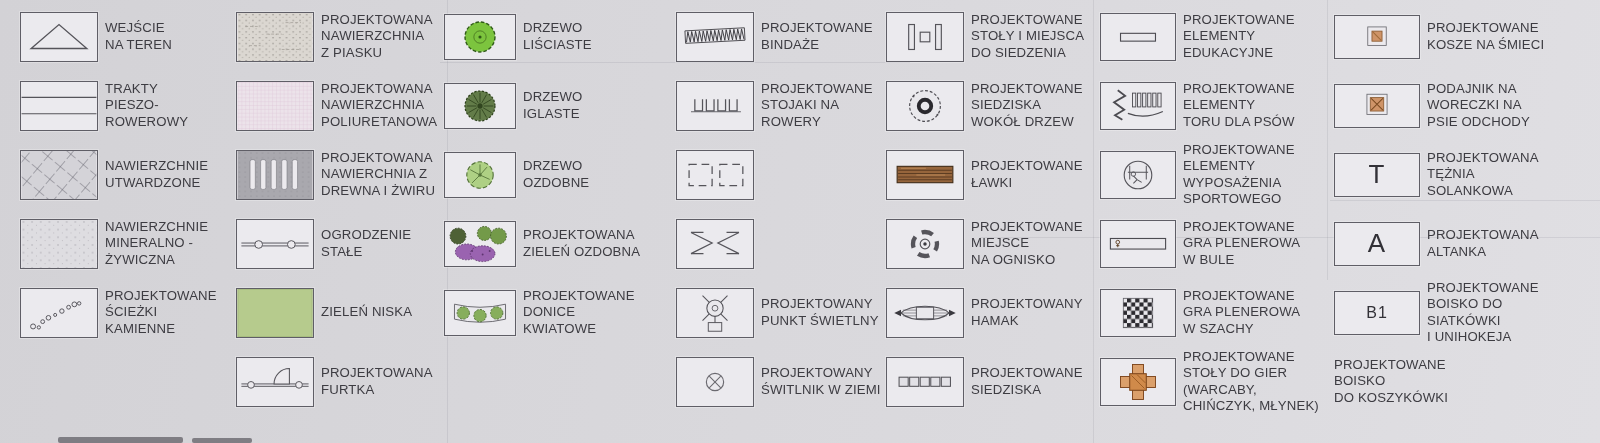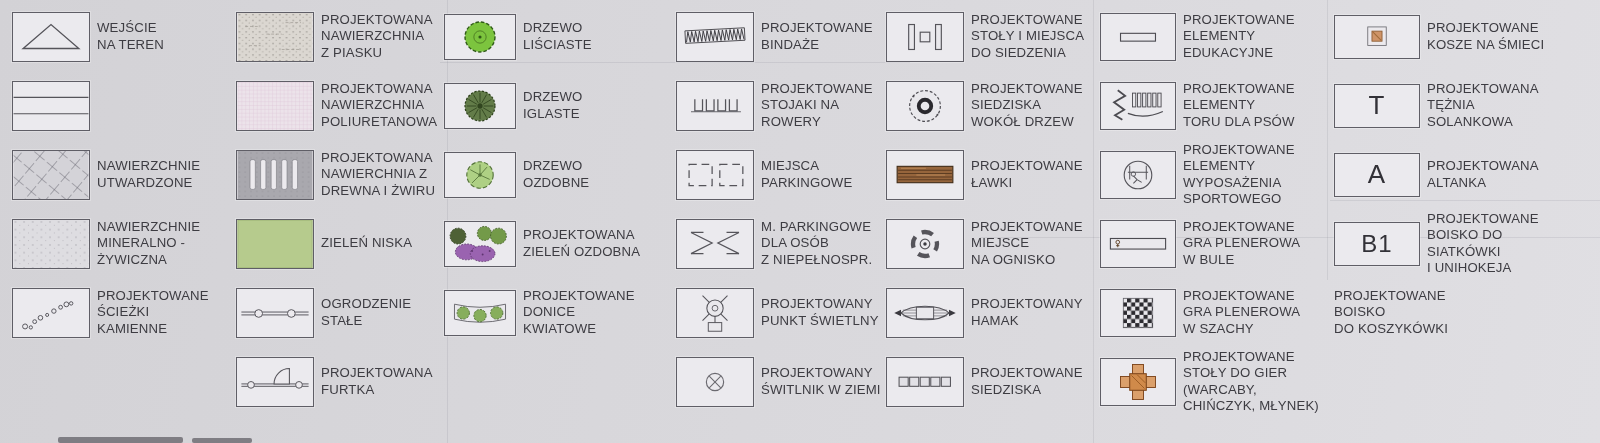--- a/index.html
+++ b/index.html
@@ -6,21 +6,21 @@
   body{
     width:1600px;height:443px;overflow:hidden;position:relative;
     background:linear-gradient(100deg,#d3d2d6 0%,#d8d7db 40%,#dcdbdf 75%,#e0dfe3 100%);
     font-family:"Liberation Sans", sans-serif;
   }
   .plan-line{position:absolute;background:rgba(110,110,128,0.14);pointer-events:none}
   .v{width:1px}.h{height:1px}
   .smudge{position:absolute;background:#5a595f;border-radius:2px;opacity:.7}
   #legend{position:absolute;inset:0}
   .legend-column{position:absolute;top:0;display:flex;flex-direction:column;padding-top:2px}
-  .legend-column:nth-child(1){left:12px;width:222px}
+  .legend-column:nth-child(1){left:20px;width:222px}
   .legend-column:nth-child(2){left:236px;width:218px}
   .legend-column:nth-child(3){left:444px;width:216px}
   .legend-column:nth-child(4){left:676px;width:208px}
   .legend-column:nth-child(5){left:886px;width:212px}
   .legend-column:nth-child(6){left:1100px;width:232px}
   .legend-column:nth-child(7){left:1334px;width:262px}
   .legend-item{height:69px;display:flex;align-items:center;gap:7px}
   .symbol-box{
     flex:0 0 auto;width:78px;height:50px;box-sizing:border-box;
     background:#eBeaee;border:1px solid #5f5e66;position:relative;
@@ -29,21 +29,21 @@
   }
   .symbol-box svg{display:block;width:100%;height:100%}
   .legend-column:nth-child(3) .symbol-box{width:72px;height:46px}
   .legend-column:nth-child(6) .symbol-box{width:76px;height:48px}
   .legend-column:nth-child(7) .symbol-box{width:86px;height:44px}
   .legend-label{
     font-size:13.2px;line-height:1.24;letter-spacing:.15px;color:#3d3c42;
     white-space:pre-line;text-transform:uppercase;
   }
   .letter{font-size:26px;color:#323137;letter-spacing:1px}
-  .letter.two{font-size:24px}
+  .letter.two{font-size:16px}
 </style>
 </head>
 <body>
 
 <div class="plan-line v" style="left:1093px;top:0;height:443px"></div>
 <div class="plan-line v" style="left:1327px;top:0;height:280px"></div>
 <div class="plan-line v" style="left:447px;top:0;height:443px"></div>
 <div class="plan-line h" style="left:1330px;top:200px;width:270px"></div>
 <div class="plan-line h" style="left:440px;top:62px;width:470px"></div>
 <div class="plan-line h" style="left:980px;top:237px;width:620px"></div>
@@ -60,20 +60,22 @@
         </div>
         <div class="legend-label">WEJŚCIE
 NA TEREN</div>
       </div>
       <div class="legend-item">
         <div class="symbol-box">
           <svg viewBox="0 0 78 50">
             <path d="M0 16H78M0 33H78" stroke="#55545a" stroke-width="1.1"></path>
           </svg>
         </div>
+        <div class="legend-label">TRAKTY
+PIESZO-ROWEROWY</div>
       </div>
       <div class="legend-item">
         <div class="symbol-box">
           <svg viewBox="0 0 78 50">
             <defs>
               <pattern id="p-tile" width="17" height="17" patternUnits="userSpaceOnUse" patternTransform="rotate(40 39 25)">
                 <path d="M0 0H17M0 0V17" stroke="#71707a" stroke-width="1.1" stroke-dasharray="7 3" fill="none"></path>
               </pattern>
             </defs>
             <rect width="78" height="50" fill="#d4d3d8"></rect>
@@ -175,36 +177,36 @@
             </g>
           </svg>
         </div>
         <div class="legend-label">PROJEKTOWANA
 NAWIERCHNIA Z
 DREWNA I ŻWIRU</div>
       </div>
       <div class="legend-item">
         <div class="symbol-box">
           <svg viewBox="0 0 78 50">
-            <rect width="78" height="50" fill="#b6cb8d"></rect>
-            <rect width="78" height="50" fill="none" stroke="#9cb273" stroke-width="2" opacity="0.5"></rect>
-          </svg>
-        </div>
-        <div class="legend-label">ZIELEŃ NISKA</div>
-      </div>
-      <div class="legend-item">
-        <div class="symbol-box">
-          <svg viewBox="0 0 78 50">
             <path d="M4 24H74M4 27H74" stroke="#55545a" stroke-width="1"></path>
             <circle cx="22" cy="25.5" r="4" fill="#eceaee" stroke="#55545a" stroke-width="1"></circle>
             <circle cx="56" cy="25.5" r="4" fill="#eceaee" stroke="#55545a" stroke-width="1"></circle>
           </svg>
         </div>
         <div class="legend-label">OGRODZENIE
 STAŁE</div>
+      </div>
+      <div class="legend-item">
+        <div class="symbol-box">
+          <svg viewBox="0 0 78 50">
+            <rect width="78" height="50" fill="#b6cb8d"></rect>
+            <rect width="78" height="50" fill="none" stroke="#9cb273" stroke-width="2" opacity="0.5"></rect>
+          </svg>
+        </div>
+        <div class="legend-label">ZIELEŃ NISKA</div>
       </div>
       <div class="legend-item">
         <div class="symbol-box">
           <svg viewBox="0 0 78 50">
             <path d="M4 27H74M4 29.5H74" stroke="#55545a" stroke-width="1"></path>
             <circle cx="14" cy="28" r="3.5" fill="#eceaee" stroke="#55545a" stroke-width="1"></circle>
             <circle cx="64" cy="28" r="3.5" fill="#eceaee" stroke="#55545a" stroke-width="1"></circle>
             <path d="M54 27 L54 11 A16 16 0 0 0 38 27 Z" fill="#eceaee" stroke="#55545a" stroke-width="1.1"></path>
           </svg>
         </div>
@@ -307,37 +309,32 @@
       </div>
       <div class="legend-item">
         <div class="symbol-box">
           <svg viewBox="0 0 78 50">
             <g fill="none" stroke="#55545a" stroke-width="1.3" stroke-dasharray="8 5">
               <rect x="12" y="14" width="24" height="22"></rect>
               <rect x="44" y="14" width="24" height="22"></rect>
             </g>
           </svg>
         </div>
-        <div class="legend-label">MIEJSCA
-PARKINGOWE</div>
       </div>
       <div class="legend-item">
         <div class="symbol-box">
           <svg viewBox="0 0 78 50">
             <g fill="none" stroke="#55545a" stroke-width="1.3">
               <path d="M14 13L36 24L14 35"></path>
               <path d="M14 13H27M14 35H27"></path>
               <path d="M64 13L42 24L64 35"></path>
               <path d="M64 13H51M64 35H51"></path>
             </g>
           </svg>
         </div>
-        <div class="legend-label">M. PARKINGOWE
-DLA OSÓB
-Z NIEPEŁNOSPR.</div>
       </div>
       <div class="legend-item">
         <div class="symbol-box">
           <svg viewBox="0 0 78 50">
             <path d="M26 7L52 33M52 7L26 33" stroke="#55545a" stroke-width="1.1"></path>
             <circle cx="39" cy="20" r="8.5" fill="#e9e8ec" stroke="#55545a" stroke-width="1.1"></circle>
             <circle cx="39" cy="20" r="3" fill="none" stroke="#55545a" stroke-width="0.9"></circle>
             <path d="M39 28V36" stroke="#55545a" stroke-width="1.1"></path>
             <rect x="32" y="35" width="14" height="9" fill="#e9e8ec" stroke="#55545a" stroke-width="1"></rect>
           </svg>
@@ -535,20 +532,32 @@
             <rect x="28" y="13" width="22" height="22" fill="#eceaee" stroke="#6a6a70" stroke-width="1"></rect>
             <rect x="33" y="18" width="12" height="12" fill="#cf9468" stroke="#8a5a30" stroke-width="1"></rect>
             <path d="M34 19L44 29" stroke="#a06a38" stroke-width="1.2"></path>
           </svg>
         </div>
         <div class="legend-label">PROJEKTOWANE
 KOSZE NA ŚMIECI</div>
       </div>
       <div class="legend-item">
         <div class="symbol-box">
+          <svg viewBox="0 0 78 50">
+            <rect x="27" y="11" width="24" height="24" fill="#eceaee" stroke="#6a6a70" stroke-width="1"></rect>
+            <rect x="31" y="15" width="16" height="16" fill="#cf9468" stroke="#8a5a30" stroke-width="1"></rect>
+            <path d="M32 16L46 30M46 16L32 30" stroke="#7a4a20" stroke-width="1.2"></path>
+          </svg>
+        </div>
+        <div class="legend-label">PODAJNIK NA
+WORECZKI NA
+PSIE ODCHODY</div>
+      </div>
+      <div class="legend-item">
+        <div class="symbol-box">
           <span class="letter">T</span>
         </div>
         <div class="legend-label">PROJEKTOWANA
 TĘŻNIA
 SOLANKOWA</div>
       </div>
       <div class="legend-item">
         <div class="symbol-box">
           <span class="letter">A</span>
         </div>

